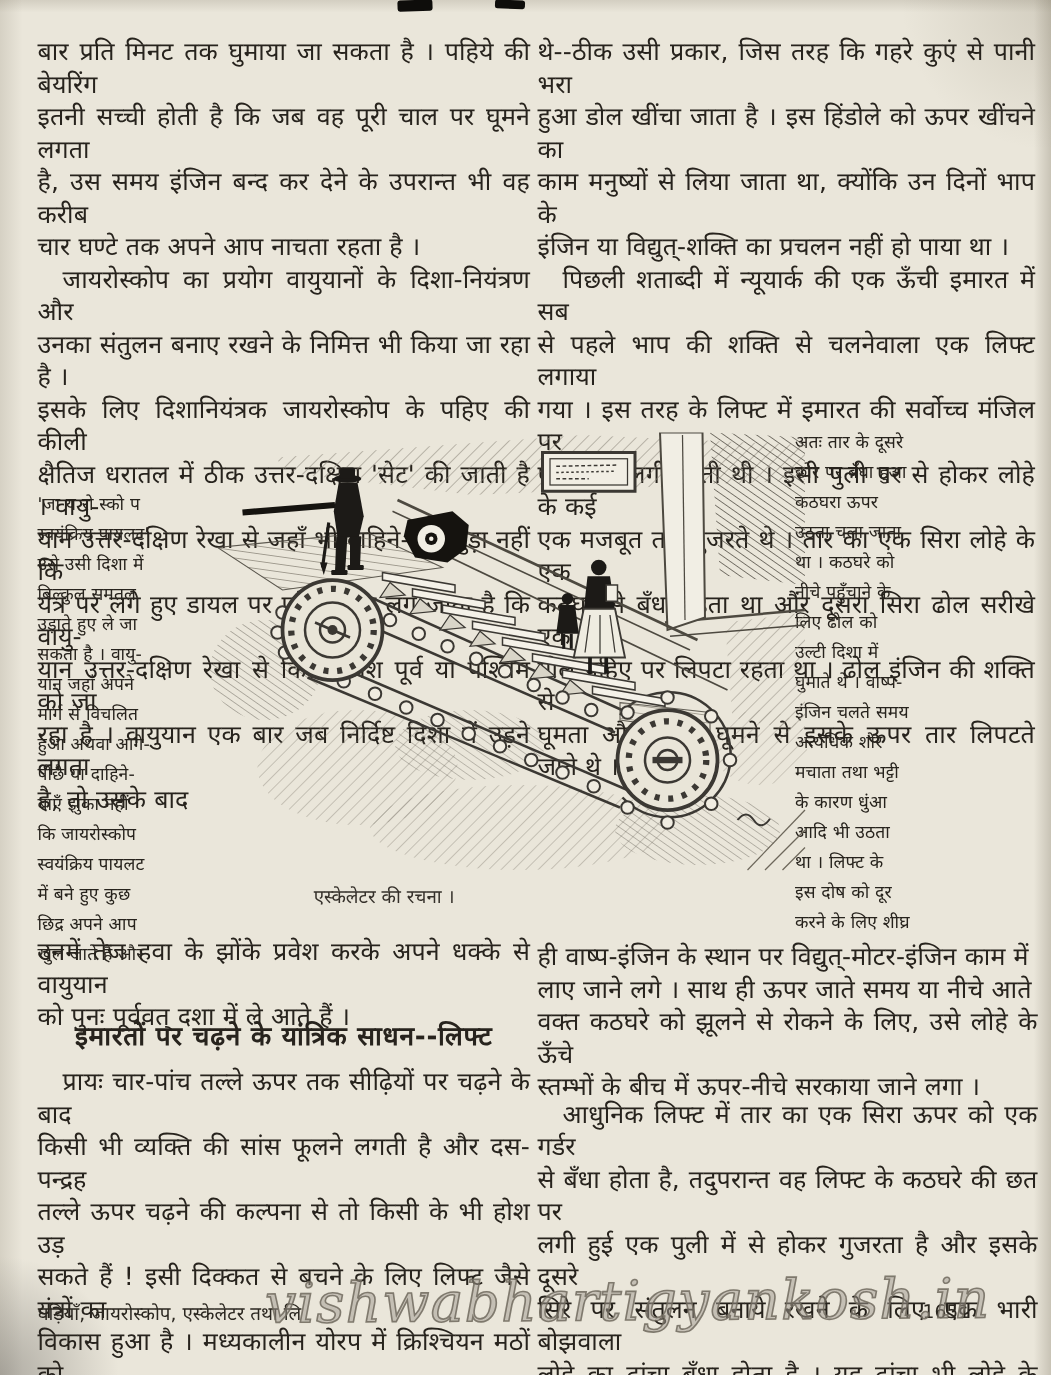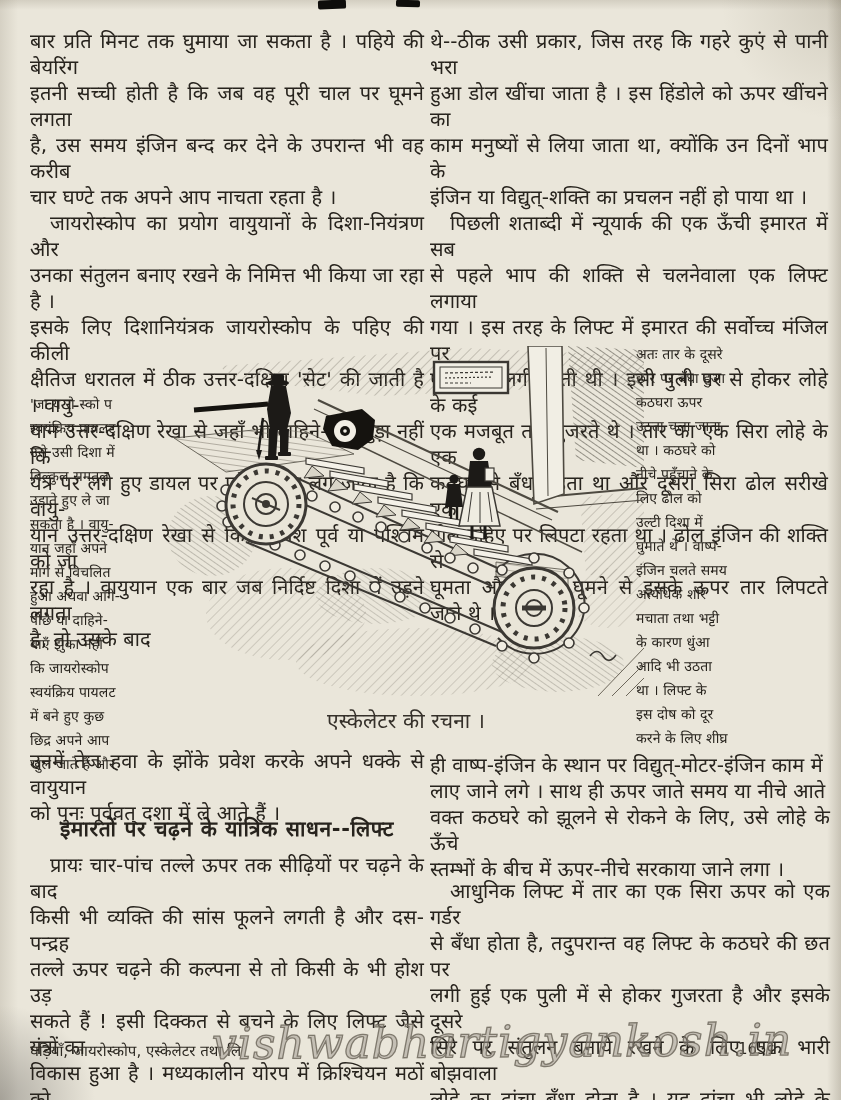--- a/index.html
+++ b/index.html
@@ -33,22 +33,21 @@
     letter-spacing:.1px;
   }
   .heading{
     font-size:21px;
     font-weight:bold;
     letter-spacing:.6px;
     text-align:center;
     white-space:nowrap;
   }
   .caption{
-    font-size:21px;
-    text-align:center;
+    font-size:15px;
     color:#35302a;
   }
   .footer-text{font-size:15px;color:#2b2720;}
   .watermark{
     font-family:"DejaVu Serif", serif;
     font-style:italic;
     font-size:44px;
     letter-spacing:1px;
     color:rgba(248,246,238,.18);
     -webkit-text-stroke:1.3px rgba(112,106,94,.85);

